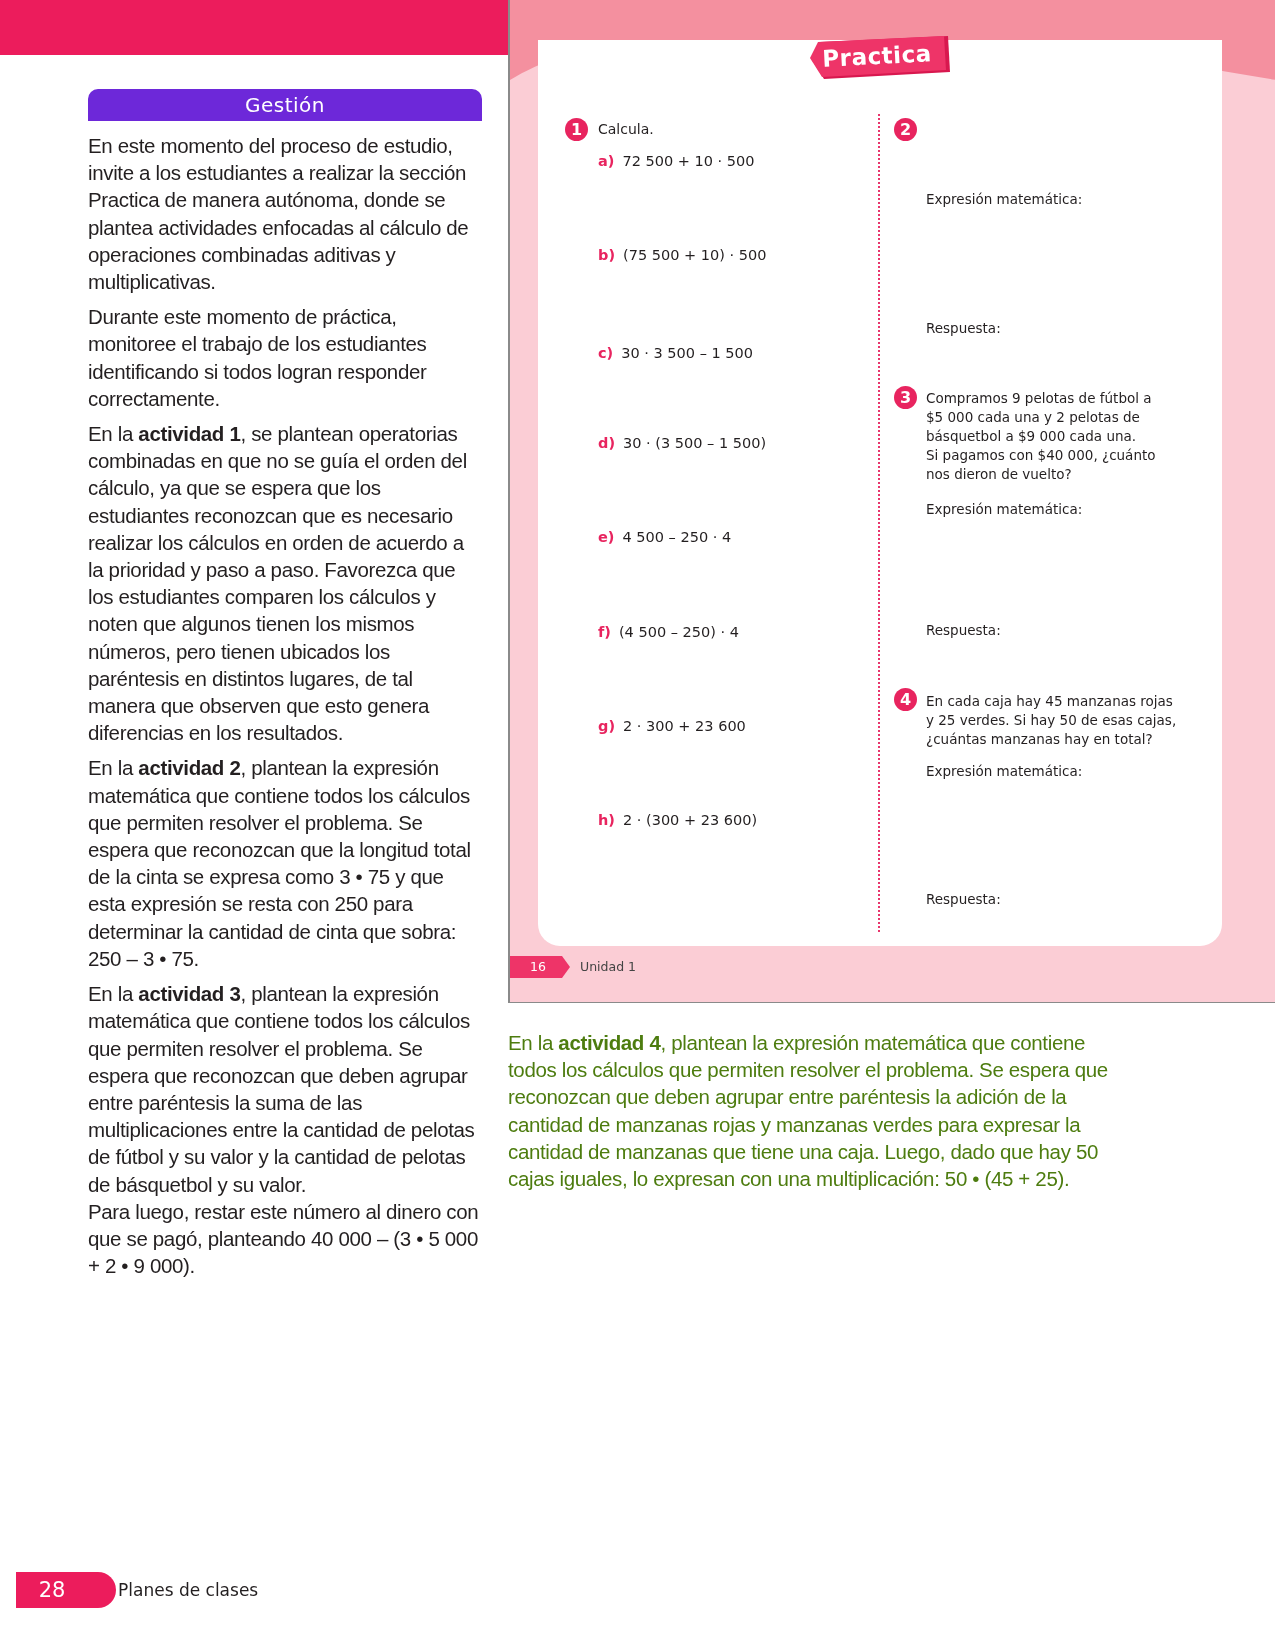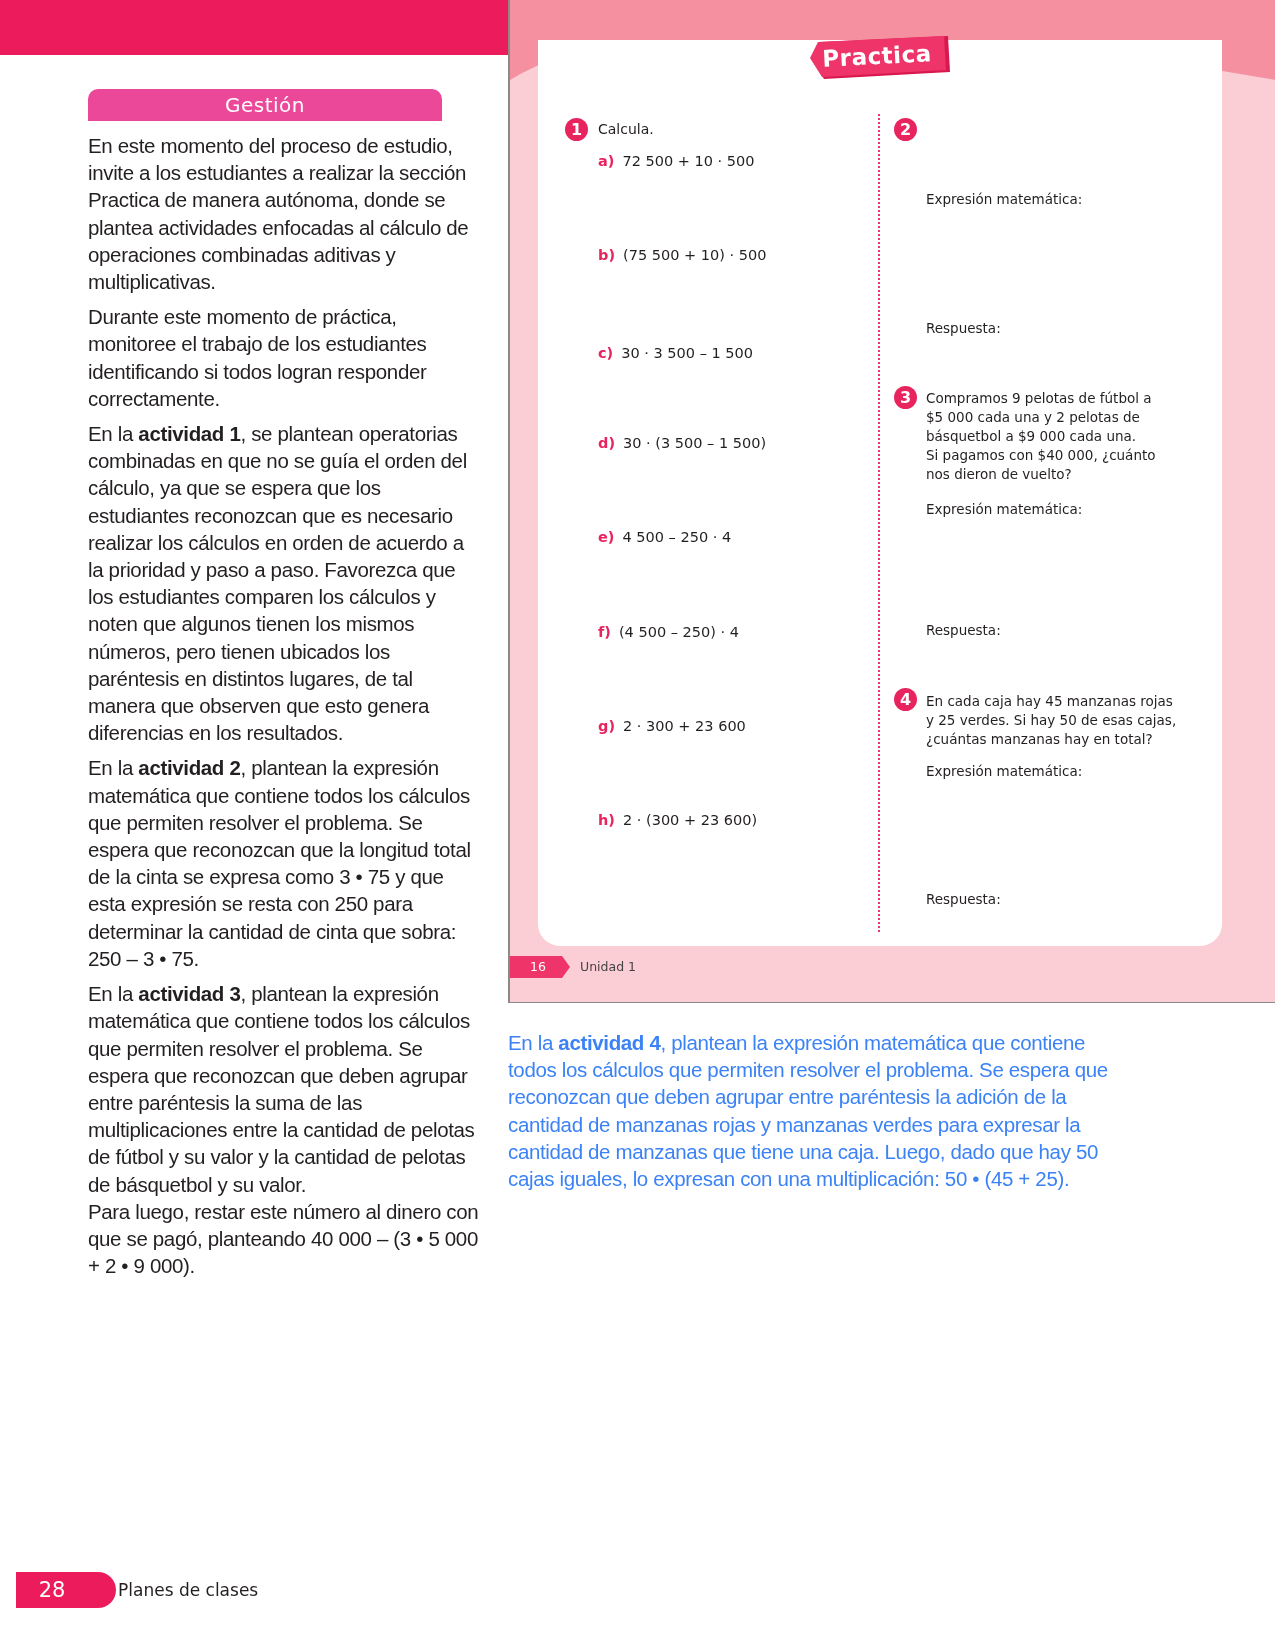--- a/index.html
+++ b/index.html
@@ -1,21 +1,21 @@
 <!DOCTYPE html>
 <html><head>
 <meta charset="utf-8">
 <style>
   html, body { margin:0; padding:0; }
   body { width:1275px; height:1650px; position:relative; background:#ffffff; overflow:hidden;
          font-family:"Liberation Sans", sans-serif; color:#231f20; }
   .topbar { position:absolute; left:0; top:0; width:508px; height:55px; background:#ec1c5c; }
 
   
-  .gestion-hdr { position:absolute; left:88px; top:89px; width:354px; height:32px; background:#ec4899;
+  .gestion-hdr { position:absolute; left:88px; top:89px; width:394px; height:32px; background:#6d28d9;
                  border-radius:10px 10px 0 0; color:#fff; text-align:center; font-size:20px; line-height:32px;
                  font-family:"DejaVu Sans", sans-serif; letter-spacing:0.5px; }
   .leftcol { position:absolute; left:88px; top:132px; width:392px; font-size:20.5px; line-height:27.2px;
              color:#231f20; letter-spacing:-0.35px; }
   .leftcol p { margin:0 0 8px 0; }
   .leftcol b, .bottomtext b { font-weight:bold; }
 
   
   .embed { position:absolute; left:508px; top:0; width:767px; height:1003px; background:#fbcdd5;
            border-left:2px solid #8a8a8a; border-bottom:1px solid #8a8a8a; box-sizing:border-box; overflow:hidden; }
@@ -35,21 +35,21 @@
   .item { position:absolute; font-family:"DejaVu Sans", sans-serif; font-size:14.5px; color:#231f20; }
   .item .lbl { color:#e8245f; font-weight:bold; margin-right:8px; }
 
   .footer-tab { position:absolute; left:0; top:956px; width:62px; height:22px;padding-left:16px; }
   .footer-tab span { position:absolute; left:0; top:0; width:56px; text-align:center; color:#fff;
                      font-size:12.5px; line-height:22px; font-family:"DejaVu Sans", sans-serif; }
   .unidad { position:absolute; left:70px; top:956px; font-size:12.5px; line-height:22px; color:#444;
             font-family:"DejaVu Sans", sans-serif; }
 
   .bottomtext { position:absolute; left:508px; top:1029px; width:600px; font-size:20.5px; line-height:27.2px;
-                letter-spacing:-0.35px; color:#3b82f6; }
+                letter-spacing:-0.35px; color:#4d7c0f; }
 
   .pagefooter { position:absolute; left:16px; top:1572px; width:100px; height:36px; background:#ec1c5c;
                 border-radius:0 18px 18px 0; color:#fff; font-size:21px; line-height:36px; text-align:center;
                 padding-right:28px; box-sizing:border-box; font-family:"DejaVu Sans", sans-serif; }
   .pagefooter-label { position:absolute; left:118px; top:1572px; font-size:17px; line-height:36px; color:#231f20;
                       font-family:"DejaVu Sans", sans-serif; }
 </style>
 </head>
 <body>
 

